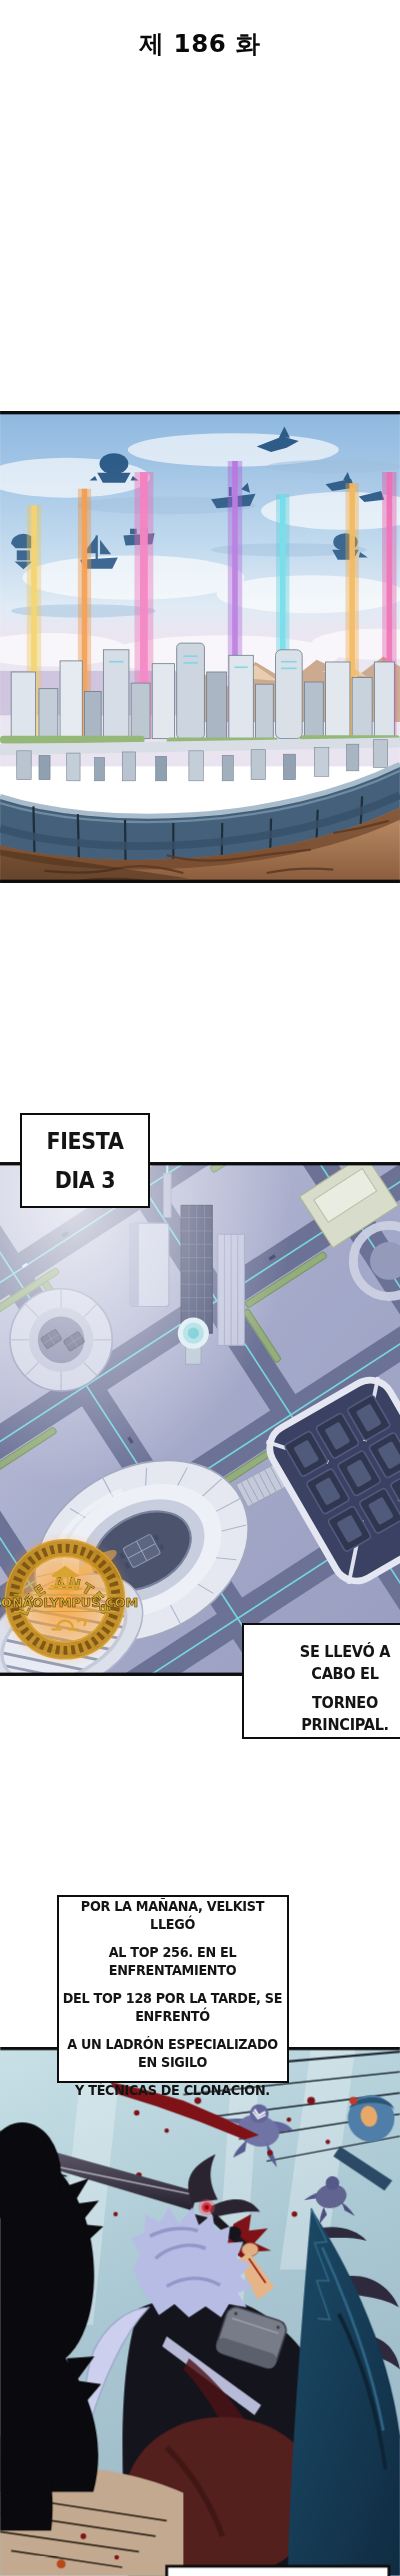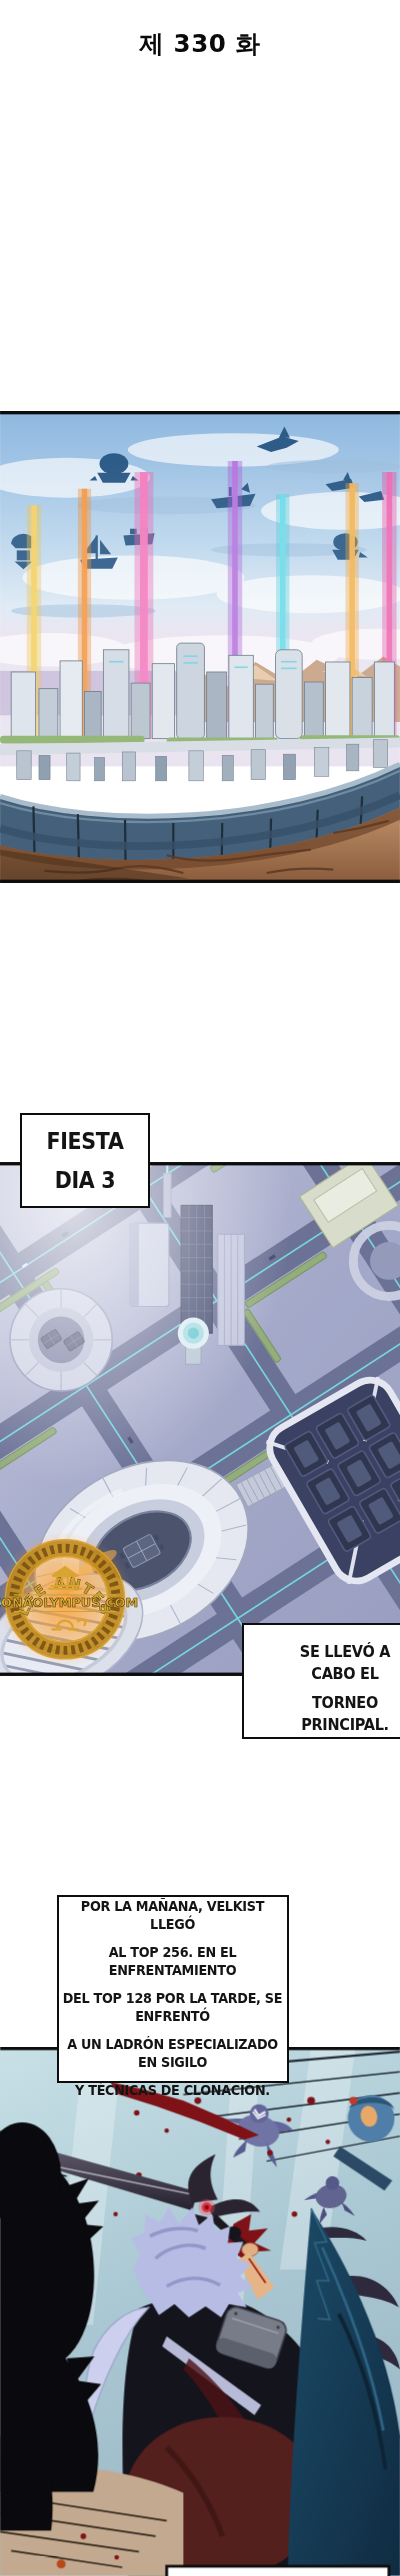--- a/index.html
+++ b/index.html
@@ -17,21 +17,21 @@
   .caption-box .ln{display:block;line-height:1.28;transform:scaleY(1.12);}
   #fiesta-box{left:20px;top:1113px;width:126px;height:91px;font-size:20.6px;}
   #torneo-box{left:242px;top:1623px;width:138px;height:97px;font-size:14.5px;padding-top:14.5px;padding-left:32px;}
   #velkist-box{left:24.5px;top:1895px;width:228px;height:162px;font-size:12.8px;padding-top:22px;margin-left:32px;}
 </style>
 </head>
 <body>
 
 <div id="page">
 
-  <div class="chapter-title">제 330 화</div>
+  <div class="chapter-title">제 186 화</div>
 
   <div class="panel" id="panel1">
   <svg width="400" height="472" viewBox="0 0 720 850" xmlns="http://www.w3.org/2000/svg">
     <defs>
       <linearGradient id="p1sky" x1="0" y1="0" x2="0" y2="1">
         <stop offset="0" stop-color="#8fb8e0"></stop>
             <stop offset="0.35" stop-color="#b8d4ec"></stop>
         <stop offset="0.55" stop-color="#dde9f4"></stop>
             <stop offset="0.63" stop-color="#e9e4f0"></stop>
       </linearGradient>

